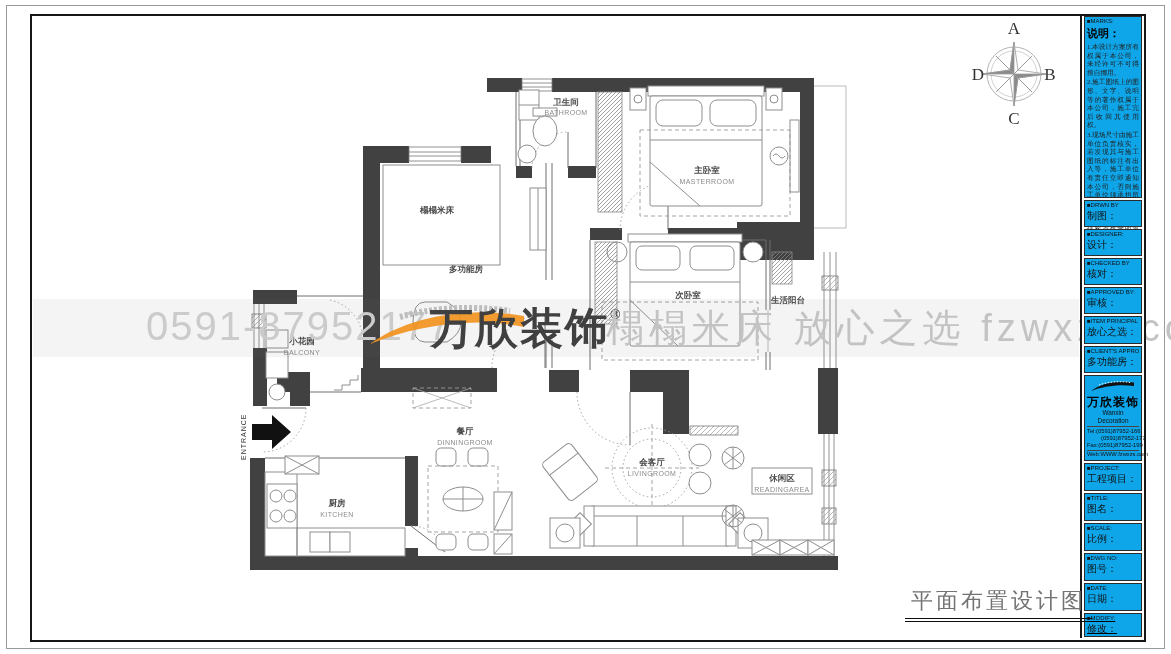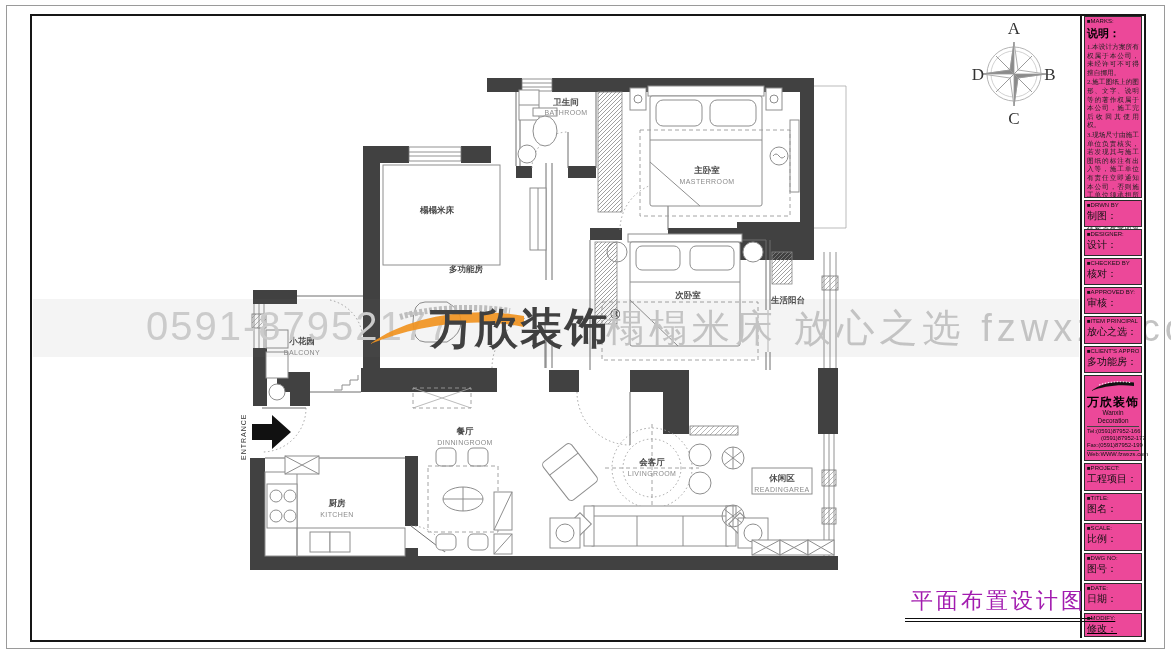--- a/index.html
+++ b/index.html
@@ -31,37 +31,37 @@
   .wm-slogan{left:606px;top:303px;font-size:38px;color:#c3c3c3;letter-spacing:5px;}
   .wm-swoosh{position:absolute;left:370px;top:300px;}
 
   
   .compass{position:absolute;left:972px;top:20px;}
   .compass text{font:17px "Liberation Serif",serif;fill:#333;text-anchor:middle;}
 
   
   .tblock{position:absolute;left:1080px;top:15px;width:62px;height:623px;border-left:2px solid #161616;
           display:flex;flex-direction:column;background:#fff;}
-  .cell{border:1px solid #2b2b2b;margin:1px 2px 1px 2px;padding:1px 2px;background:#ec4899;}
+  .cell{border:1px solid #2b2b2b;margin:1px 2px 1px 2px;padding:1px 2px;background:#0ea5e9;}
   .tag{font-size:6px;color:#111;letter-spacing:0;line-height:7px;white-space:nowrap;overflow:hidden;}
   .lbl{font:10px "Liberation Serif",serif;color:#111;line-height:13px;}
   .notes{font:6.7px "Liberation Serif",serif;color:#222;line-height:8.6px;text-align:justify;}
   .notes p{margin:0 0 1px 0;}
   .marks-head{font:bold 11px "Liberation Serif",serif;margin:1px 0 2px 0;}
   .cell-marks{height:178px;}
   .cell-row{height:24px;}
   .cell-logo{height:84px;text-align:center;padding-top:2px;}
   .logo-name{font:bold 12px "Liberation Serif",serif;letter-spacing:1px;line-height:13px;}
   .logo-en{font-size:6.4px;color:#111;line-height:8px;border-bottom:1px solid #444;padding-bottom:1px;margin-bottom:1px;}
   .logo-tel{font-size:5.8px;color:#111;line-height:7.4px;text-align:left;white-space:nowrap;}
   .cell-row2{height:25px;}
   .cell-last{flex:1;text-decoration:underline;}
 
   
-  .btitle{position:absolute;left:905px;top:586px;font:22px "Liberation Serif",serif;color:#a21caf;
+  .btitle{position:absolute;left:905px;top:586px;font:22px "Liberation Serif",serif;color:#737373;
           letter-spacing:3px;border-bottom:4px double #0d0d0d;padding:0 6px 2px 6px;}
 </style>
 </head>
 <body>
 
 <div class="sheet">
 
   <svg class="plan" width="1171" height="654" viewBox="0 0 1171 654">
     <defs>
       <pattern id="hatch" patternUnits="userSpaceOnUse" width="5" height="5">

